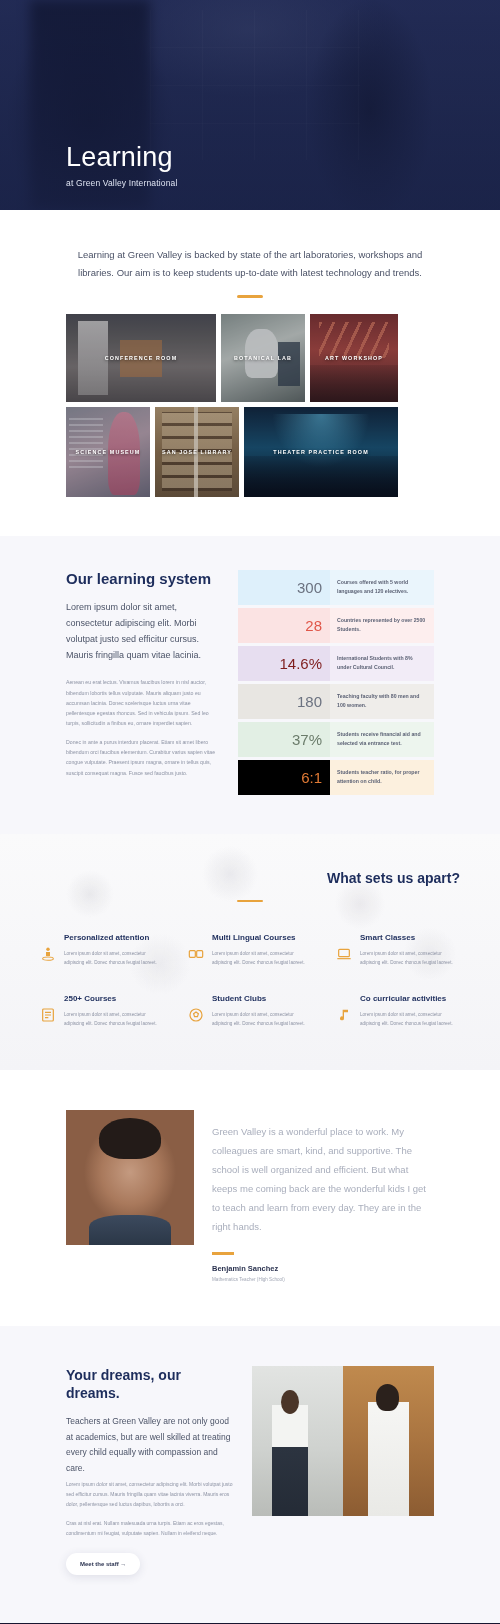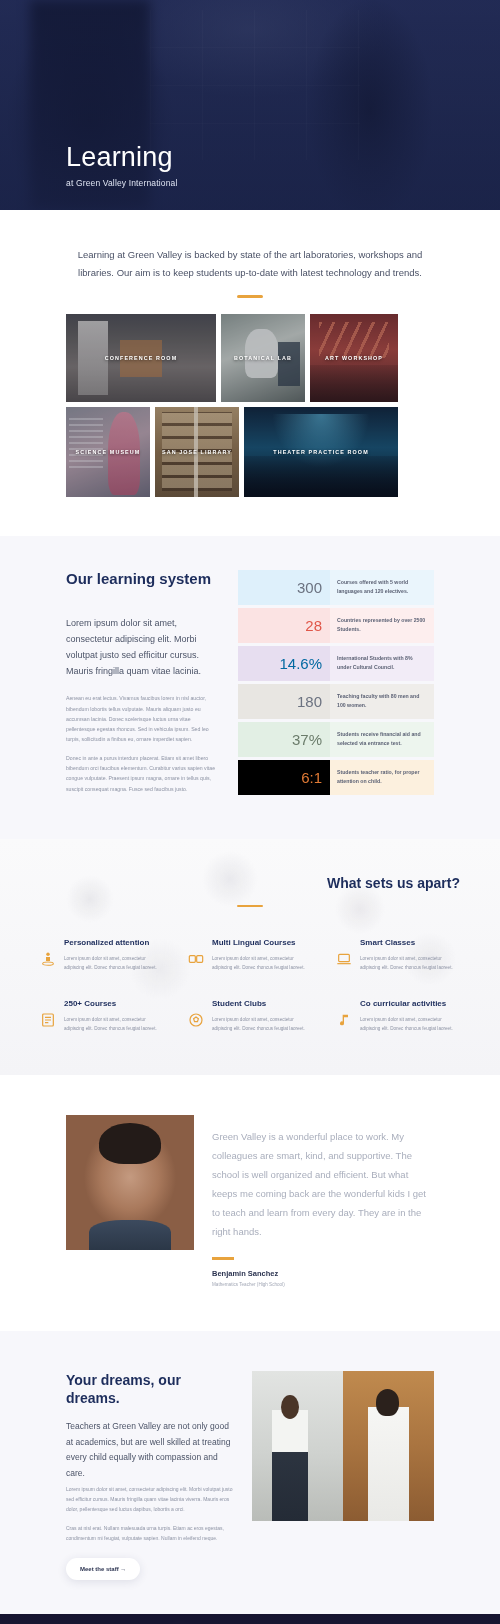--- a/index.html
+++ b/index.html
@@ -143,21 +143,21 @@
   
   .system {
     background: #f7f7fb;
     padding: 34px 66px 36px;
     display: flex;
     gap: 22px;
   }
   .sys-left { width: 150px; flex: none; }
   .sys-title {
     font-size: 15px; font-weight: 700; color: #1d2d5c;
-    line-height: 1.25; margin-bottom: 28px;
+    line-height: 1.25; margin-bottom: 12px;
   }
   .sys-lead {
     font-size: 9px; line-height: 1.75; color: #4c5468; margin-bottom: 14px;
   }
   .sys-small { font-size: 5.2px; line-height: 1.95; color: #8d93a4; margin-bottom: 9px; }
   .sys-right { flex: 1; }
   .stat {
     display: flex; align-items: stretch; margin-bottom: 3px;
   }
   .stat-num {
@@ -239,21 +239,21 @@
     font-family: Liberation Sans, sans-serif;
     font-size: 9.5px; line-height: 2.0; color: #a9aebc;
   }
   .testi-rule { width: 22px; height: 2.5px; background: #e8a33d; margin: 16px 0 9px; }
   .testi-name { font-size: 7.5px; font-weight: 700; color: #2b3350; }
   .testi-role { font-size: 4.6px; color: #a3a8b6; margin-top: 4px; }
 
   
   .dreams {
     background: #f7f7fb;
-    padding: 40px 66px 34px;
+    padding: 40px 66px 48px;
     display: flex; gap: 18px; align-items: flex-start;
   }
   .dreams-left { width: 168px; flex: none; }
   .dreams-title {
     font-size: 14px; font-weight: 700; color: #1d2d5c; line-height: 1.3;
     margin-bottom: 12px;
   }
   .dreams-lead { font-size: 8.5px; line-height: 1.85; color: #4c5468; margin-bottom: 2px; }
   .dreams-small { font-size: 5px; line-height: 2.0; color: #8d93a4; margin-bottom: 9px; }
   .btn-staff {
@@ -361,21 +361,21 @@
     <div class="sys-right">
       <div class="stat">
         <div class="stat-num" style="background:#def0fb;color:#6b7280;">300</div>
         <div class="stat-desc" style="background:#eaf5fc;">Courses offered with 5 world languages and 120 electives.</div>
       </div>
       <div class="stat">
         <div class="stat-num" style="background:#fbe3e3;color:#e0574a;">28</div>
         <div class="stat-desc" style="background:#fdeeee;">Countries represented by over 2500 Students.</div>
       </div>
       <div class="stat">
-        <div class="stat-num" style="background:#e7def0;color:#0369a1;">14.6%</div>
+        <div class="stat-num" style="background:#e7def0;color:#7f1d1d;">14.6%</div>
         <div class="stat-desc" style="background:#f2ecf7;">International Students with 8% under Cultural Council.</div>
       </div>
       <div class="stat">
         <div class="stat-num" style="background:#e8e6e2;color:#6b7280;">180</div>
         <div class="stat-desc" style="background:#efedea;">Teaching faculty with 80 men and 100 women.</div>
       </div>
       <div class="stat">
         <div class="stat-num" style="background:#e2efe4;color:#6b7c6b;">37%</div>
         <div class="stat-desc" style="background:#edf5ee;">Students receive financial aid and selected via entrance test.</div>
       </div>

